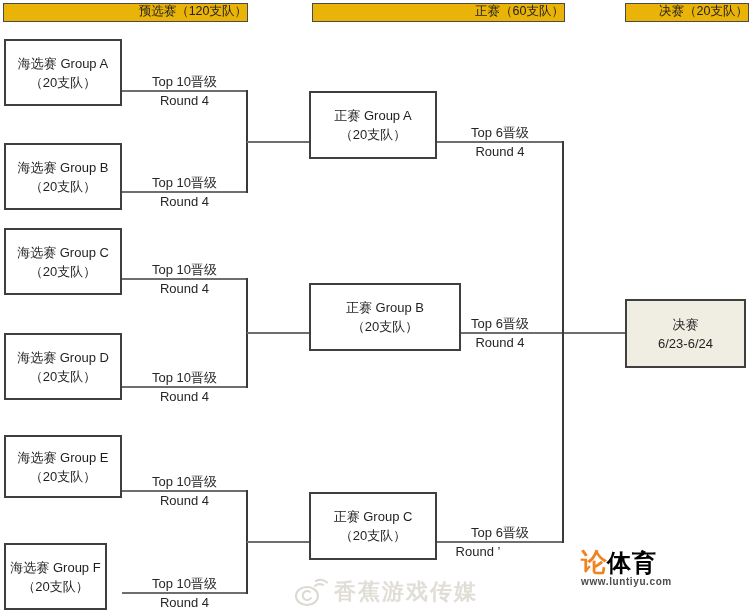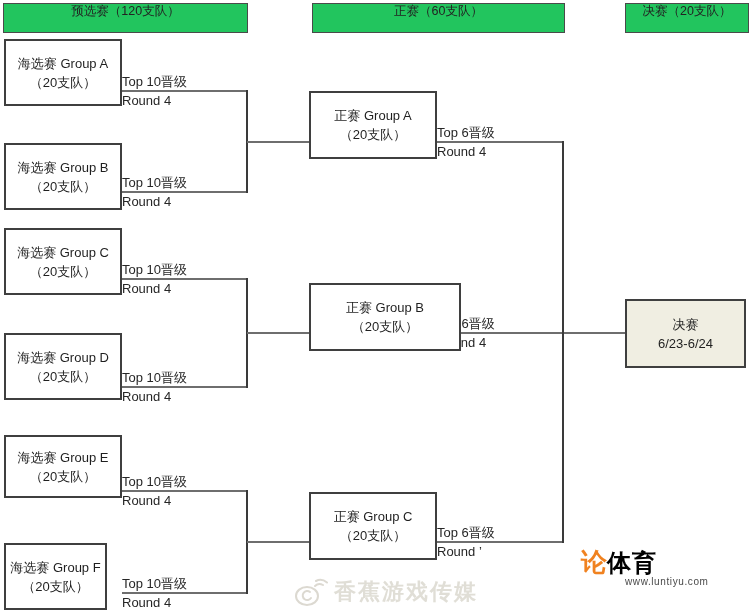--- a/index.html
+++ b/index.html
@@ -2,51 +2,51 @@
 <html><head>
 <meta charset="utf-8">
 <style>
   html,body{margin:0;padding:0;background:#fff;}
   #canvas{
     position:relative;width:750px;height:615px;background:#ffffff;overflow:hidden;
     font-family:"Liberation Sans","DejaVu Sans",sans-serif;color:#1f1f1f;
   }
   
   .hdr{
-    position:absolute;height:30px;box-sizing:border-box;border:1.5px solid #4a4a4a;
-    background:#22c55e;text-align:center;font-size:12.5px;line-height:14px;color:#222;
+    position:absolute;height:19px;box-sizing:border-box;border:1.5px solid #4a4a4a;
+    background:#eab308;text-align:right;font-size:12.5px;line-height:14px;color:#222;
     white-space:nowrap;overflow:hidden;
   }
   
   .gbox{
     position:absolute;box-sizing:border-box;border:2px solid #3f3f3f;background:#fff;
     display:flex;flex-direction:column;justify-content:center;
     text-align:center;font-size:13px;line-height:19px;z-index:3;
   }
   .gbox .l1,.gbox .l2{white-space:nowrap;}
   
   .hline{position:absolute;height:2px;background:#6e6e6e;z-index:1;}
   .vline{position:absolute;width:2px;background:#3a3a3a;z-index:1;}
   
   .lbl{
-    position:absolute;height:16px;text-align:left;font-size:13px;line-height:16px;
+    position:absolute;height:16px;text-align:center;font-size:13px;line-height:16px;
     color:#262626;z-index:2;white-space:nowrap;
   }
   .fbox{background:#f0eee2;}
   
   .wm-center{
     position:absolute;left:294px;top:576px;display:flex;align-items:center;
     color:#e0ded6;z-index:0;
   }
   .wm-center .wm-text{font-size:22px;letter-spacing:2px;font-weight:700;white-space:nowrap;font-family:Liberation Serif, serif;}
   .wm-right{position:absolute;left:581px;top:549px;z-index:4;line-height:1;}
   .wm-right .row{display:flex;align-items:flex-end;}
   .wm-right .accent{color:#f08220;font-size:26px;font-weight:700;}
   .wm-right .rest{color:#000000;font-size:24px;font-weight:700;letter-spacing:1px;}
-  .wm-right .url{color:#4a4a4a;font-size:10px;font-weight:400;letter-spacing:0.6px;margin-top:2px;white-space:nowrap;margin-left:44px;}
+  .wm-right .url{color:#4a4a4a;font-size:10px;font-weight:700;letter-spacing:0.6px;margin-top:2px;white-space:nowrap;}
 </style>
 </head>
 <body>
 
 <div id="canvas">
 
   <div class="hdr" style="left:3px;top:3px;width:245px">预选赛（120支队）</div>
   <div class="hdr" style="left:312px;top:3px;width:253px">正赛（60支队）</div>
   <div class="hdr" style="left:625px;top:3px;width:124px">决赛（20支队）</div>
 
@@ -117,21 +117,21 @@
   <div class="gbox" style="left:309px;top:492px;width:128px;height:68px">
     <div class="l1">正赛 Group C</div>
     <div class="l2">（20支队）</div>
   </div>
 
   <div class="lbl" style="left:437px;top:125px;width:126px">Top 6晋级</div>
   <div class="lbl" style="left:437px;top:144px;width:126px">Round 4</div>
   <div class="lbl" style="left:437px;top:316px;width:126px">Top 6晋级</div>
   <div class="lbl" style="left:437px;top:335px;width:126px">Round 4</div>
   <div class="lbl" style="left:437px;top:525px;width:126px">Top 6晋级</div>
-  <div class="lbl" style="left:437px;top:544px;width:126px">Round ’</div>
+  <div class="lbl" style="left:415px;top:544px;width:126px">Round ’</div>
 
   <div class="gbox fbox" style="left:625px;top:299px;width:121px;height:69px">
     <div class="l1">决赛</div>
     <div class="l2">6/23-6/24</div>
   </div>
 
   <div class="wm-center">
     <span style="margin-right:6px;display:inline-flex;">
       <svg width="34" height="32" viewBox="0 0 34 32">
         <g fill="none" stroke="#dcd9d1" stroke-width="2" stroke-linecap="round">

